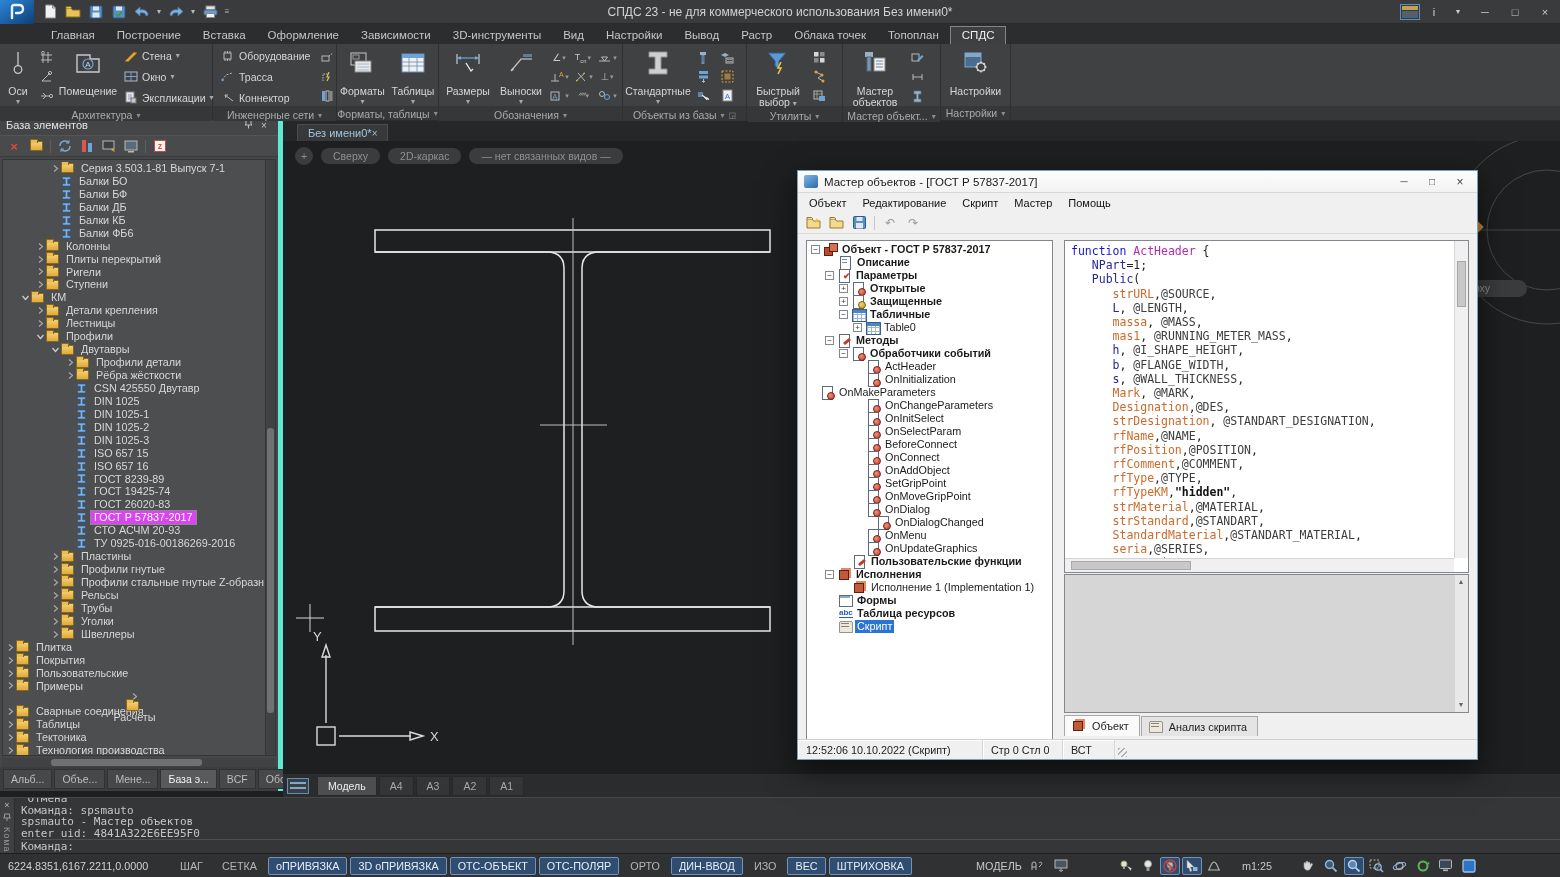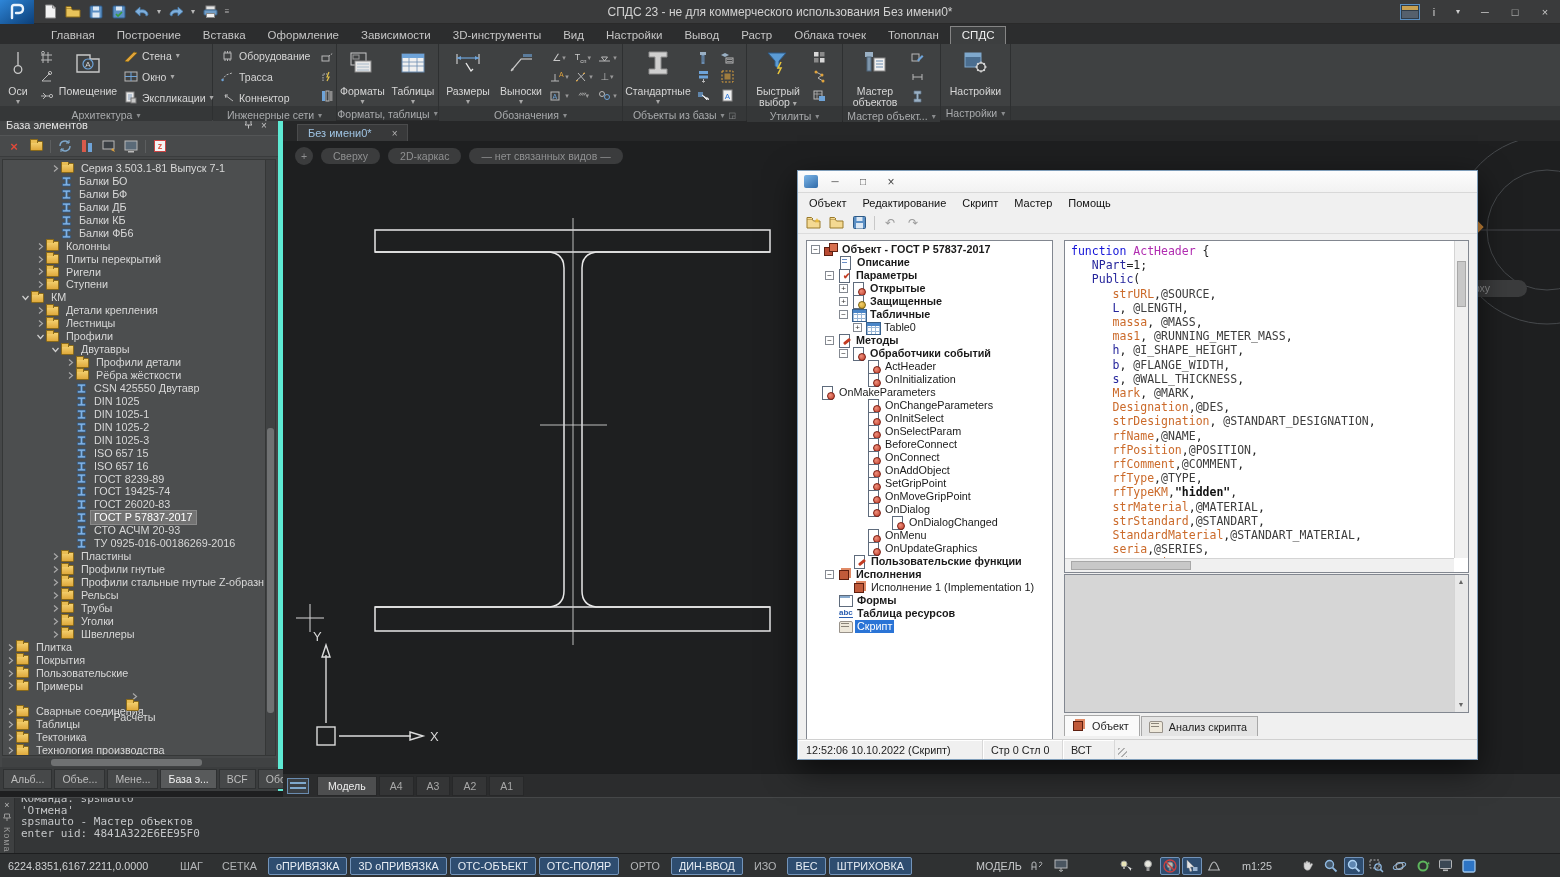--- a/index.html
+++ b/index.html
@@ -53,35 +53,35 @@
   #lp-header .sp { flex:1; }
   .lp-hico { width:16px; text-align:center; color:#c2c2c2; font-size:10px; }
   #lp-toolbar { height:22px; display:flex; align-items:center; gap:4px; padding:0 5px; background:#484a4b; border-top:1px solid #535556; border-bottom:1px solid #3a3c3d; }
   .lt-ico { width:18px; height:17px; display:flex; align-items:center; justify-content:center; border-radius:2px; }
   .lt-sep { width:1px; height:13px; background:#5c5e5f; margin:0 1px; }
   #lp-treewrap { flex:1; position:relative; background:#4c4e4f; border:1px solid #353737; margin:2px; overflow:hidden; }
   #basetree { position:absolute; left:0; top:2px; right:11px; bottom:0; overflow:hidden; }
   .trow { display:flex; align-items:center; height:12.95px; line-height:12.95px; white-space:nowrap; color:#d8d8d8; font-size:10.8px; }
   .trow .chev { width:11px; flex:none; display:inline-flex; align-items:center; justify-content:center; }
   .trow .lbl { padding:0 3px; }
-  .trow.sel .lbl { background:#737373; outline:1px solid #8a8a8a; color:#fff; }
+  .trow.sel .lbl { background:#d946ef; outline:1px solid #8a8a8a; color:#fff; }
   .folder { width:13px; height:10px; background:linear-gradient(#f4d171,#dfa93c); border:1px solid #8a6a1a; border-radius:1px; position:relative; flex:none; margin-right:4px; }
   .folder::before { content:""; position:absolute; left:-1px; top:-3px; width:6px; height:3px; background:#e9bd53; border:1px solid #8a6a1a; border-bottom:none; border-radius:1px 1px 0 0; }
   .beamic { flex:none; margin-right:4px; display:inline-flex; }
   #lp-vscroll { position:absolute; right:0; top:0; bottom:0; width:10px; background:#404243; border-left:1px solid #353737; }
   #lp-vscroll .thumb { position:absolute; left:1px; right:1px; top:45%; height:48%; background:#6f7172; border-radius:3px; }
   #lp-hscroll { height:9px; background:#404243; margin:0 2px; position:relative; }
   #lp-hscroll .thumb { position:absolute; left:18%; width:55%; top:1px; bottom:1px; background:#6f7172; border-radius:3px; }
   #lp-tabs { height:24px; display:flex; align-items:center; gap:2px; padding:2px 3px; background:#3b3d3e; }
   .lptab { padding:3px 7px; background:#464849; color:#bdbdbd; font-size:10.5px; border:1px solid #2f3132; white-space:nowrap; }
   .lptab.active { background:#585a5b; color:#f2f2f2; }
 
   
   #docbar { position:absolute; left:283px; top:121px; right:0; height:20px; background:#262728; display:flex; align-items:flex-end; }
-  #doctab { display:flex; align-items:center; gap:20px; background:#38393a; border:1px solid #4a4b4c; border-bottom:none; padding:2px 10px; margin-left:14px; color:#9fc3e2; font-size:11px; }
+  #doctab { display:flex; align-items:center; gap:0; background:#38393a; border:1px solid #4a4b4c; border-bottom:none; padding:2px 10px; margin-left:14px; color:#9fc3e2; font-size:11px; }
   #doctab .x { color:#b5b5b5; font-size:10px; }
   #canvas { position:absolute; left:283px; top:141px; right:0; height:632px; background:#1e1f20; overflow:hidden; }
   #pills { position:absolute; left:12px; top:6px; display:flex; gap:8px; align-items:center; z-index:4; }
   .pill { background:#3b3c3d; color:#8f9091; border-radius:9px; padding:2px 12px; font-size:10.5px; }
   .pill.rnd { width:18px; height:18px; padding:0; display:flex; align-items:center; justify-content:center; border-radius:50%; }
   #viewpill { position:absolute; left:1160px; top:139px; width:84px; height:17px; z-index:3; }
   #modelbar { position:absolute; left:283px; top:773px; right:0; height:24px; background:#2b2c2d; display:flex; align-items:center; gap:2px; padding:0 4px; border-top:1px solid #1d1e1f; }
   #mb-ico { width:22px; height:16px; border:1px solid #6a8cb0; background:#3a3f44; margin-right:6px; display:flex; flex-direction:column; justify-content:space-around; padding:2px; }
   #mb-ico i { height:2px; background:#7fa8cc; display:block; }
   .mtab { padding:3px 10px; background:#343536; color:#a8a8a8; font-size:10.5px; border:1px solid #272829; }
@@ -1240,20 +1240,21 @@
         <span class="mtab">A4</span>
         <span class="mtab">A3</span>
         <span class="mtab">A2</span>
         <span class="mtab">A1</span>
       </span>
   </div>
 
   <div id="dialog">
     <div id="dlg-title">
       <span id="dlg-ico"></span>
+      <span class="t">Мастер объектов - [ГОСТ Р 57837-2017]</span>
       <span class="dlg-wbtn">─</span>
       <span class="dlg-wbtn">□</span>
       <span class="dlg-wbtn" style="font-size:12px">×</span>
     </div>
     <div id="dlg-menu">
         <span class="mitem">Объект</span>
         <span class="mitem">Редактирование</span>
         <span class="mitem">Скрипт</span>
         <span class="mitem">Мастер</span>
         <span class="mitem">Помощь</span>
@@ -1384,21 +1385,21 @@
           <div class="drow" style="padding-left: 46px;">
             <span class="pmspace"></span>
             <span class="tic t-doc t-ball"></span>
             <span class="dlbl">OnMoveGripPoint</span>
           </div>
           <div class="drow" style="padding-left: 46px;">
             <span class="pmspace"></span>
             <span class="tic t-doc t-ball"></span>
             <span class="dlbl">OnDialog</span>
           </div>
-          <div class="drow" style="padding-left: 70px;">
+          <div class="drow" style="padding-left: 56px;">
             <span class="pmspace"></span>
             <span class="tic t-doc t-ball"></span>
             <span class="dlbl">OnDialogChanged</span>
           </div>
           <div class="drow" style="padding-left: 46px;">
             <span class="pmspace"></span>
             <span class="tic t-doc t-ball"></span>
             <span class="dlbl">OnMenu</span>
           </div>
           <div class="drow" style="padding-left: 46px;">
@@ -1502,25 +1503,26 @@
   <div id="cmd">
     <div id="cmd-side">
       <span class="vx">×</span>
       <span class="vx"><svg width="8" height="9" viewBox="0 0 8 9">
             <path d="M1.5 1h5v3l1 1H0.5l1-1zM4 5v3" stroke="#9a9a9a" fill="none"></path>
           </svg></span>
       <span class="vtxt">Кома...</span>
     </div>
     <div id="cmd-body">
       <div id="cmd-lines">
+          <div>'Отмена'</div>
           <div>Команда: spsmauto</div>
-          <div>'Отмена'</div>
           <div>spsmauto - Мастер объектов</div>
           <div>enter uid: 4841A322E6EE95F0</div>
         </div>
+      <div id="cmd-prompt">Команда:</div>
     </div>
   </div>
 
   <div id="statusbar">
     <span id="coords">6224.8351,6167.2211,0.0000</span>
     <span id="toggles" style="display:flex;gap:3px">
         <span class="tgl">ШАГ</span>
         <span class="tgl">СЕТКА</span>
         <span class="tgl on">оПРИВЯЗКА</span>
         <span class="tgl on">3D оПРИВЯЗКА</span>

